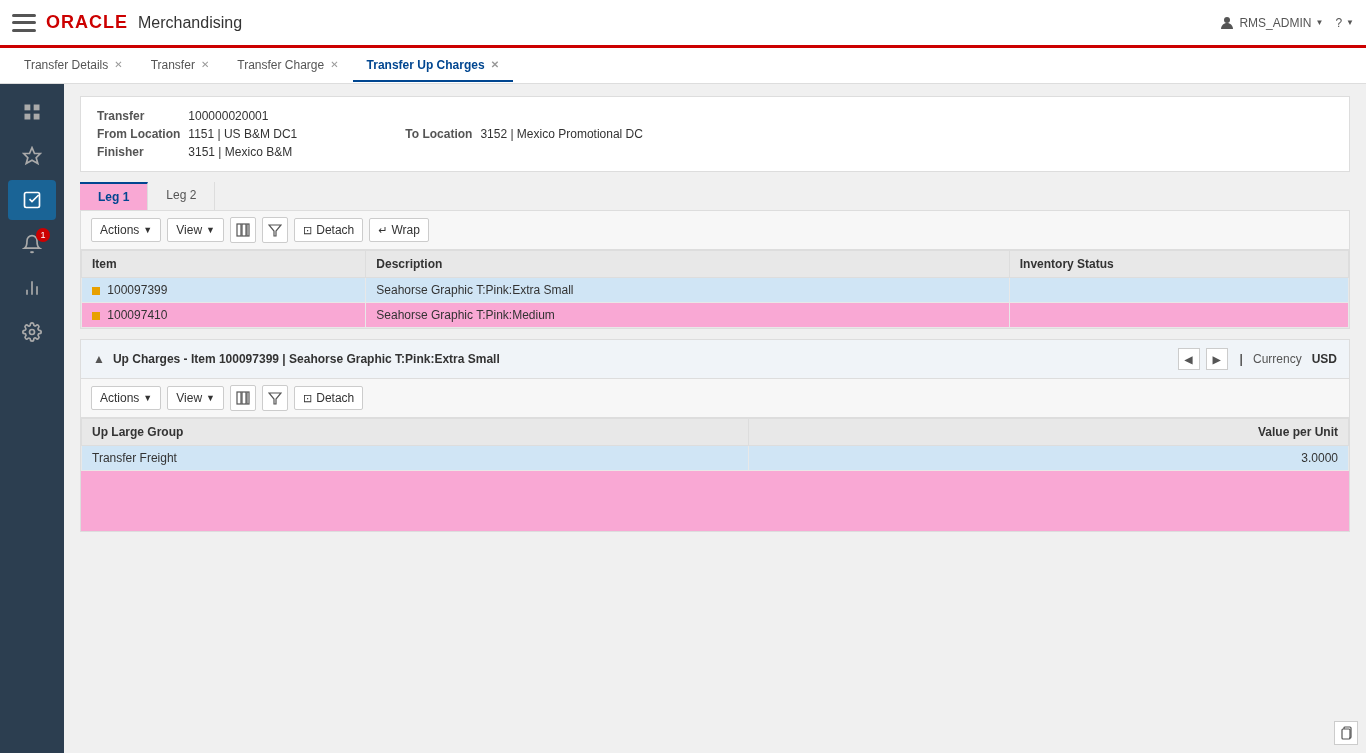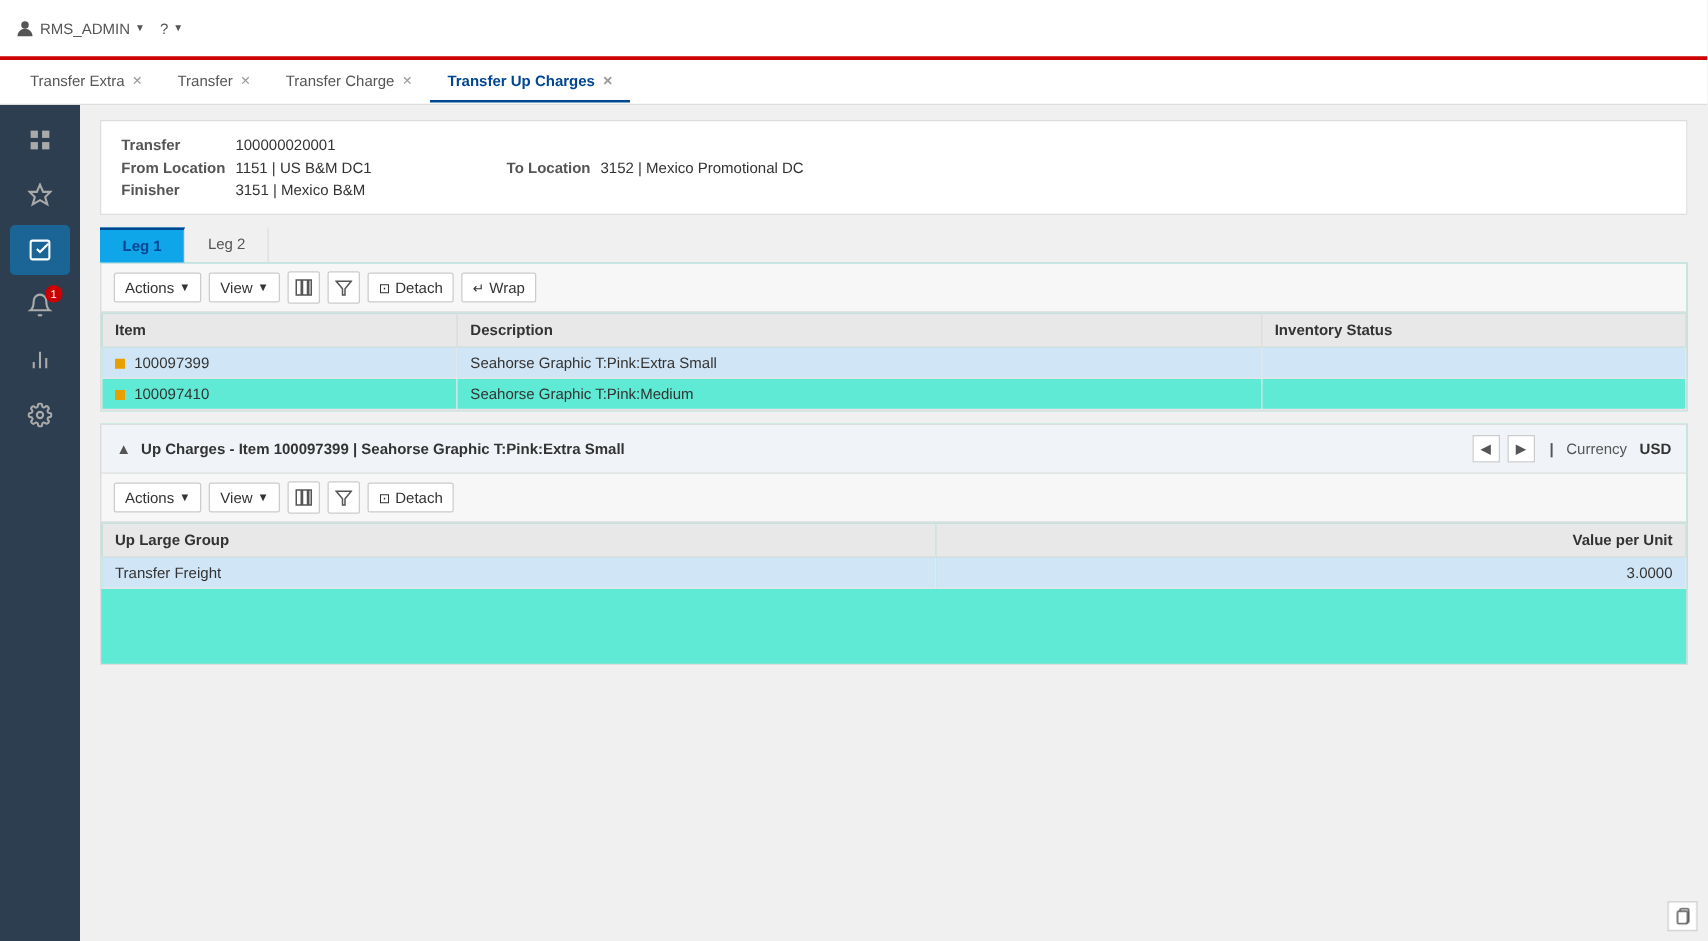--- a/index.html
+++ b/index.html
@@ -93,29 +93,29 @@
     .transfer-header td { padding: 2px 8px 2px 0; font-size: 12px; }
     .transfer-header .label { font-weight: bold; color: #555; }
     .leg-tab {
       padding: 6px 18px;
       cursor: pointer;
       font-size: 12px;
       color: #555;
       border-right: 1px solid #ddd;
     }
     .leg-tab.active {
-      background: #0ea5e9;
+      background: #f9a8d4;
       color: #004690;
       font-weight: bold;
       border-top: 2px solid #004690;
     }
 
     
     .section {
-      background: #5eead4;
+      background: #f9a8d4;
       border: 1px solid #ddd;
       margin-bottom: 10px;
     }
 
     .toolbar {
       display: flex;
       align-items: center;
       gap: 6px;
       padding: 6px 10px;
       background: #f7f7f7;
@@ -200,39 +200,48 @@
       font-size: 10px;
       color: #555;
     }
     .currency-label { font-size: 12px; color: #555; margin-left: 4px; font-weight: normal; }
     .currency-value { font-weight: bold; }
   </style>
 </head>
 <body>
 
 <div class="top-bar">
+  <div class="top-bar-left">
+    <div class="hamburger-icon">
+      <span></span>
+        <span></span>
+        <span></span>
+    </div>
+    <span class="oracle-logo">ORACLE</span>
+    <span style="font-size:16px; color:#333;">Merchandising</span>
+  </div>
   <div class="top-bar-right">
     <div class="user-info">
       <svg width="16" height="16" viewBox="0 0 16 16" fill="#555">
         <circle cx="8" cy="5" r="3"></circle>
           <path d="M2 14c0-3.3 2.7-6 6-6s6 2.7 6 6"></path>
       </svg>
       <span>RMS_ADMIN</span>
       <span style="font-size:8px;">▼</span>
     </div>
     <div class="help-btn">
       <span>?</span>
       <span style="font-size:8px;">▼</span>
     </div>
   </div>
 </div>
 
 <div class="tab-bar">
   <div class="tab">
-    <span>Transfer Extra</span>
+    <span>Transfer Details</span>
     <span class="tab-close">✕</span>
   </div>
   <div class="tab">
     <span>Transfer</span>
     <span class="tab-close">✕</span>
   </div>
   <div class="tab">
     <span>Transfer Charge</span>
     <span class="tab-close">✕</span>
   </div>

